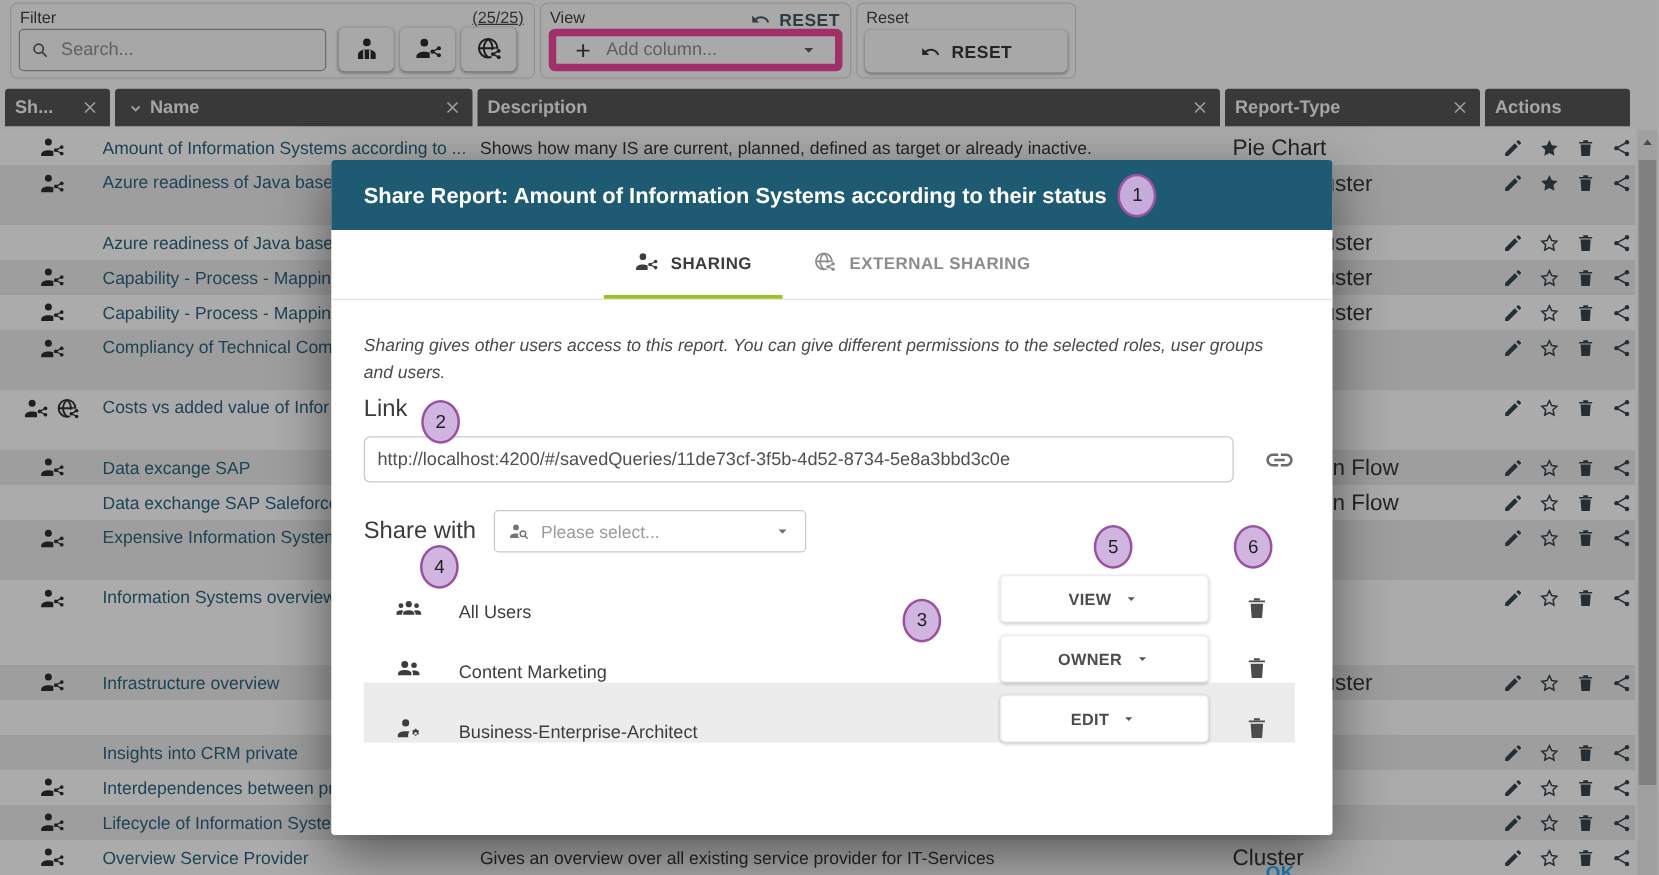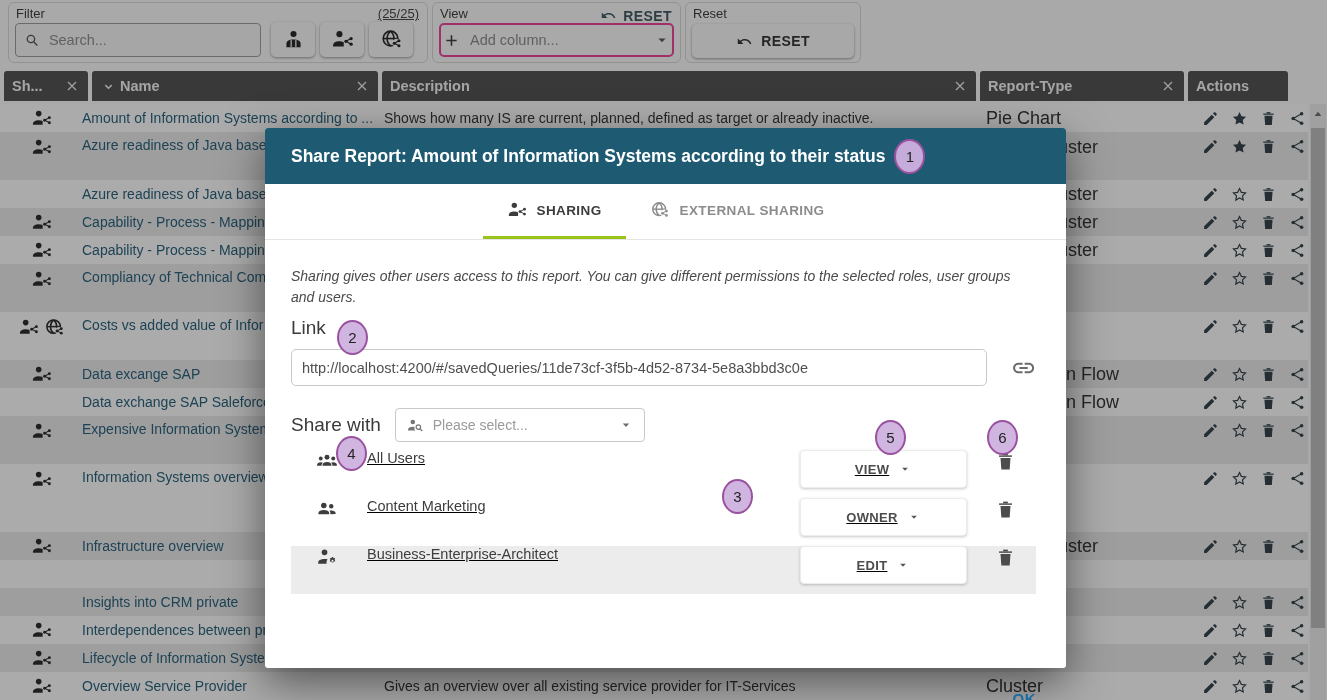--- a/index.html
+++ b/index.html
@@ -21,22 +21,22 @@
   .searchbox .mag{width:18px;height:18px;color:#555;}
   .searchbox input{border:none;background:transparent;outline:none;font-family:inherit;font-size:14.5px;color:#555;width:100%;}
   .searchbox input::placeholder{color:#8f8f8f;}
   .tool-btn{position:absolute;top:19px;width:44px;height:35px;background:#f8f8f8;border:none;border-radius:5px;
             box-shadow:0 1px 3px rgba(0,0,0,.38);display:flex;align-items:center;justify-content:center;color:#2b2b2b;cursor:pointer;}
   .tool-btn .ic{width:23px;height:23px;}
   .tb1{left:262px;} .tb2{left:311px;} .tb3{left:360px;}
   .reset-link{position:absolute;top:4px;right:8px;display:flex;align-items:center;gap:6px;color:#455a64;
               font-size:14px;font-weight:700;letter-spacing:.4px;cursor:pointer;}
   .reset-link .ic{width:17px;height:17px;}
-  .combo{position:absolute;left:6px;right:6px;top:20px;height:34px;border:2px solid #ec4899;border-radius:5px;
-         display:flex;align-items:center;padding:0 1px;box-sizing:border-box;gap:9px;font-size:14.5px;color:#8d8d8d;cursor:pointer;}
+  .combo{position:absolute;left:6px;right:6px;top:20px;height:34px;border:6px solid #ec4899;border-radius:5px;
+         display:flex;align-items:center;padding:0 12px;box-sizing:border-box;gap:9px;font-size:14.5px;color:#8d8d8d;cursor:pointer;}
   .combo .plus{width:19px;height:19px;color:#3f3f3f;}
   .combo .caret{width:18px;height:18px;color:#5b5b5b;margin-left:auto;}
   .reset-btn{position:absolute;left:6px;right:6px;top:21px;height:34px;background:#f8f8f8;border:none;border-radius:5px;
              box-shadow:0 1px 3px rgba(0,0,0,.38);display:flex;align-items:center;justify-content:center;gap:8px;
              color:#373737;font-size:14px;font-weight:700;letter-spacing:.4px;cursor:pointer;}
   .reset-btn .ic{width:17px;height:17px;}
 
   
   .thead{position:absolute;top:71px;left:4px;display:flex;gap:4px;}
   .th{height:30px;background:#555;color:#f3f3f3;display:flex;align-items:center;font-size:14.5px;font-weight:700;
@@ -86,21 +86,21 @@
   .link-input{width:716px;height:37px;border:1px solid #c9c9c9;border-radius:5px;padding:0 10px;box-sizing:border-box;
               font-family:inherit;font-size:14.5px;color:#4f4f4f;outline:none;background:#fff;}
   .link-ic{width:26px;height:26px;color:#6b6b6b;cursor:pointer;}
   .share-head{margin-top:22px;display:flex;align-items:center;}
   .h-share{font-size:19px;color:#3b3b3b;}
   .select{margin-left:14px;width:250px;height:34px;border:1px solid #c9c9c9;border-radius:4px;display:flex;align-items:center;
           padding:0 10px;box-sizing:border-box;gap:8px;font-size:14px;color:#9a9a9a;cursor:pointer;}
   .select .p-ic{width:19px;height:19px;color:#757575;}
   .select .caret{width:16px;height:16px;color:#6e6e6e;margin-left:auto;}
   .share-list{margin-top:8px;}
-  .srow{height:48px;display:flex;align-items:flex-start;text-decoration:underline;}
+  .srow{height:48px;display:flex;align-items:flex-end;}
   .srow.highlight{background:#ececec;}
   .srow .s-ic{margin-left:25px;width:22px;height:22px;color:#3d3d3d;flex:0 0 auto;}
   .srow .sname{margin-left:29px;font-size:14.5px;color:#3d3d3d;}
   .perm-btn{margin-left:auto;width:167px;height:38px;background:#fff;border:1px solid #ececec;border-radius:4px;
             box-shadow:0 1px 3px rgba(0,0,0,.22);display:flex;align-items:center;justify-content:center;gap:9px;
             font-family:inherit;font-size:13px;font-weight:700;color:#4c4c4c;letter-spacing:.3px;cursor:pointer;}
   .perm-btn .caret{width:14px;height:14px;color:#555;}
   .srow .trash{margin-left:28px;margin-right:20px;width:21px;height:23px;color:#4c4c4c;cursor:pointer;flex:0 0 auto;}
   .ok-btn{position:absolute;right:24px;bottom:16px;background:none;border:none;font-family:inherit;color:#1b6ca3;
           font-size:15px;font-weight:700;letter-spacing:.5px;cursor:pointer;}
@@ -235,21 +235,21 @@
         </span>
     </div>
     <div class="th" style="width:204px">
       <span>Report-Type</span>
       <span class="ic x">
           <svg viewBox="0 0 24 24" fill="none" stroke="currentColor" stroke-width="1.9">
             <path d="M6 6l12 12M18 6L6 18"></path>
           </svg>
         </span>
     </div>
-    <div class="th" style="width:100px">
+    <div class="th" style="width:116px">
       <span>Actions</span>
     </div>
   </div>
 
   <div class="tbody">
       <div class="trow sz-s">
         <div class="c share">
           <span class="ic">
             <svg viewBox="0 0 24 24" fill="currentColor">
               <circle cx="8.8" cy="6.4" r="3.2"></circle>

